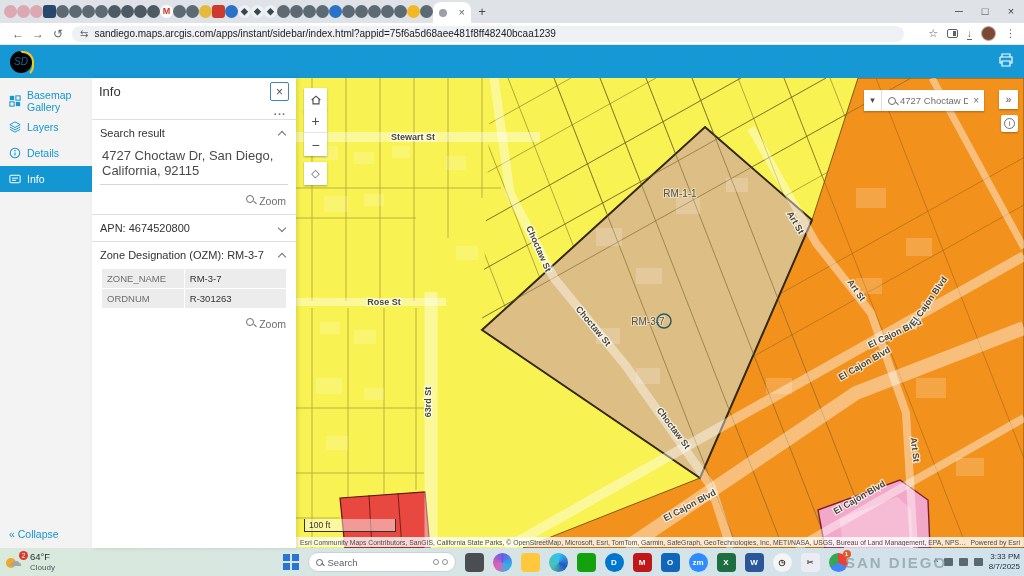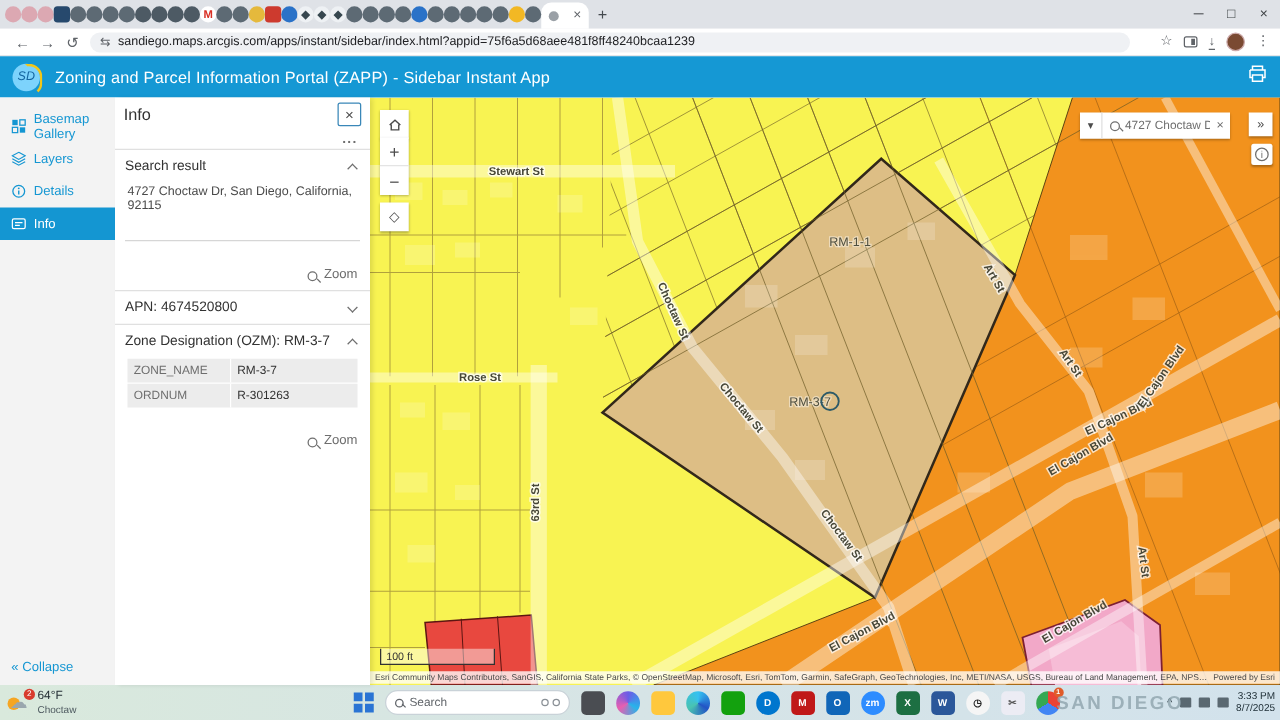--- a/index.html
+++ b/index.html
@@ -27,21 +27,21 @@
   .urltext{font-size:10px;color:#202124;white-space:nowrap;overflow:hidden}
   .addr-right{display:flex;align-items:center;margin-left:auto;gap:9px}
   .addr-right .ic{color:#5f6368;font-size:11px;line-height:1}
   .dlic{position:relative;color:#5f6368;font-size:10px;border-bottom:1.3px solid #5f6368;padding-bottom:0px}
   .avatar{width:15px;height:15px;border-radius:50%;background:#7a4a32;border:1px solid #caa}
   .readic{width:11px;height:9px;border:1.2px solid #5f6368;border-radius:2px;position:relative}
   .readic::after{content:'';position:absolute;right:1px;top:1px;width:3px;height:5px;background:#5f6368}
 
   
   .appheader{height:33px;background:#1598d4;display:flex;align-items:center;padding:0 10px;position:relative}
-  .sdlogo{width:22px;height:22px;border-radius:50%;background:#7dd3fc;color:#1566a0;font-weight:normal;font-size:10px;display:flex;align-items:center;justify-content:center;position:relative;font-style:italic}
+  .sdlogo{width:22px;height:22px;border-radius:50%;background:#000000;color:#1566a0;font-weight:normal;font-size:10px;display:flex;align-items:center;justify-content:center;position:relative;font-style:italic}
   .sdlogo::after{content:'';position:absolute;right:-2px;top:0;width:10px;height:22px;border-radius:0 11px 11px 0;border:2.5px solid transparent;border-right-color:#f4c718;border-top-color:#f4c718}
   .apptitle{color:#fff;font-size:13px;margin-left:12px;letter-spacing:.2px}
   .printbtn{margin-left:auto;color:#fff}
 
   
   .main{display:flex;height:470px}
   .nav{width:92px;background:#f3f3f3;position:relative;flex:none}
   .navitem{display:flex;align-items:center;gap:6px;height:26px;padding-left:9px;color:#1496d2;font-size:10.5px;cursor:pointer}
   .navitem.active{background:#1496d2;color:#fff}
   .navitem svg{flex:none}
@@ -49,22 +49,22 @@
   .panel{width:204px;background:#fff;position:relative;flex:none;box-shadow:2px 0 4px rgba(0,0,0,.12);z-index:5}
   .ptitlerow{display:flex;align-items:center;justify-content:space-between;height:27px;padding:0 7px}
   .ptitle{font-size:13px;color:#323232}
   .closebtn{width:19px;height:19px;border:1.5px solid #3a87b8;border-radius:2px;display:flex;align-items:center;justify-content:center;font-size:12px;color:#4c4c4c;background:#fff}
   .menurow{text-align:right;padding:0 10px 2px 0;color:#6e6e6e;font-size:11px;font-weight:bold;letter-spacing:1px}
   .pdivider{border-top:1px solid #e0e0e0}
   .psection{padding:7px 8px}
   .sechead{display:flex;align-items:center;justify-content:space-between;font-size:11px;color:#323232}
   .chev{width:6px;height:6px;border-right:1.3px solid #6e6e6e;border-bottom:1.3px solid #6e6e6e;transform:rotate(45deg);margin-right:3px}
   .chev.up{transform:rotate(-135deg);margin-top:4px}
-  .addrline{margin-top:9px;padding:0 2px 22px 2px;border-bottom:1px solid #d6d6d6;font-size:10px;color:#4a4a4a}
-  .zoomrow{display:flex;align-items:flex-end;justify-content:flex-end;gap:5px;margin-top:20px;color:#6e6e6e;font-size:10.5px;padding-right:2px}
+  .addrline{margin-top:9px;padding:0 2px 6px 2px;border-bottom:1px solid #d6d6d6;font-size:13px;color:#4a4a4a}
+  .zoomrow{display:flex;align-items:flex-start;justify-content:flex-end;gap:5px;margin-top:10px;color:#6e6e6e;font-size:10.5px;padding-right:2px}
   .zic{position:relative;width:8px;height:8px;border:1.3px solid #6e6e6e;border-radius:50%;flex:none}
   .zic::after{content:'';position:absolute;width:4px;height:1.3px;background:#6e6e6e;right:-4px;bottom:-1px;transform:rotate(45deg)}
   .ztable{margin:8px 2px 0 2px}
   .ztrow{display:flex;margin-bottom:1px}
   .ztf{width:45%;background:#ececec;font-size:9.5px;color:#6e6e6e;padding:4px 5px;border-right:1px solid #fff}
   .ztv{width:55%;background:#ececec;font-size:9.5px;color:#323232;padding:4px 5px}
 
   
   .map{position:relative;width:728px;height:470px;overflow:hidden;flex:none}
   .mapbtn{position:absolute;width:23px;height:23px;background:#fff;box-shadow:0 1px 2px rgba(0,0,0,.3);display:flex;align-items:center;justify-content:center;color:#4c4c4c;font-size:13px}
@@ -182,21 +182,20 @@
       <span class="ic">☆</span>
       <span class="readic"></span>
       <span class="dlic">↓</span>
       <span class="avatar"></span>
       <span class="ic">⋮</span>
     </div>
   </div>
 
   <div class="appheader">
     <div class="sdlogo">SD</div>
-    <div class="apptitle">Zoning and Parcel Information Portal (ZAPP) - Sidebar Instant App</div>
     <div class="printbtn">
       <svg width="16" height="14" viewBox="0 0 16 14">
           <path d="M4 4 V1 h8 v3 M2 4 h12 v6 h-2 M4 8 h8 v5 h-8 z M4 10 h-2 v-6" fill="none" stroke="#fff" stroke-width="1.2"></path>
         </svg>
     </div>
   </div>
 
   <div class="main">
 
     <div class="nav">
@@ -453,21 +452,21 @@
 
   <div class="taskbar">
     <div class="weather">
       <span class="wicon">
         <span class="sun"></span>
           <span class="cloud">☁</span>
         <span class="wbadge">2</span>
       </span>
       <span class="wtxt">
         <span class="wtemp">64°F</span>
-        <span class="wcond">Choctaw</span>
+        <span class="wcond">Cloudy</span>
       </span>
     </div>
     <div class="centerbar">
       <span class="winlogo">
           <i></i>
           <i></i>
           <i></i>
           <i></i>
         </span>
       <div class="tsearch">

